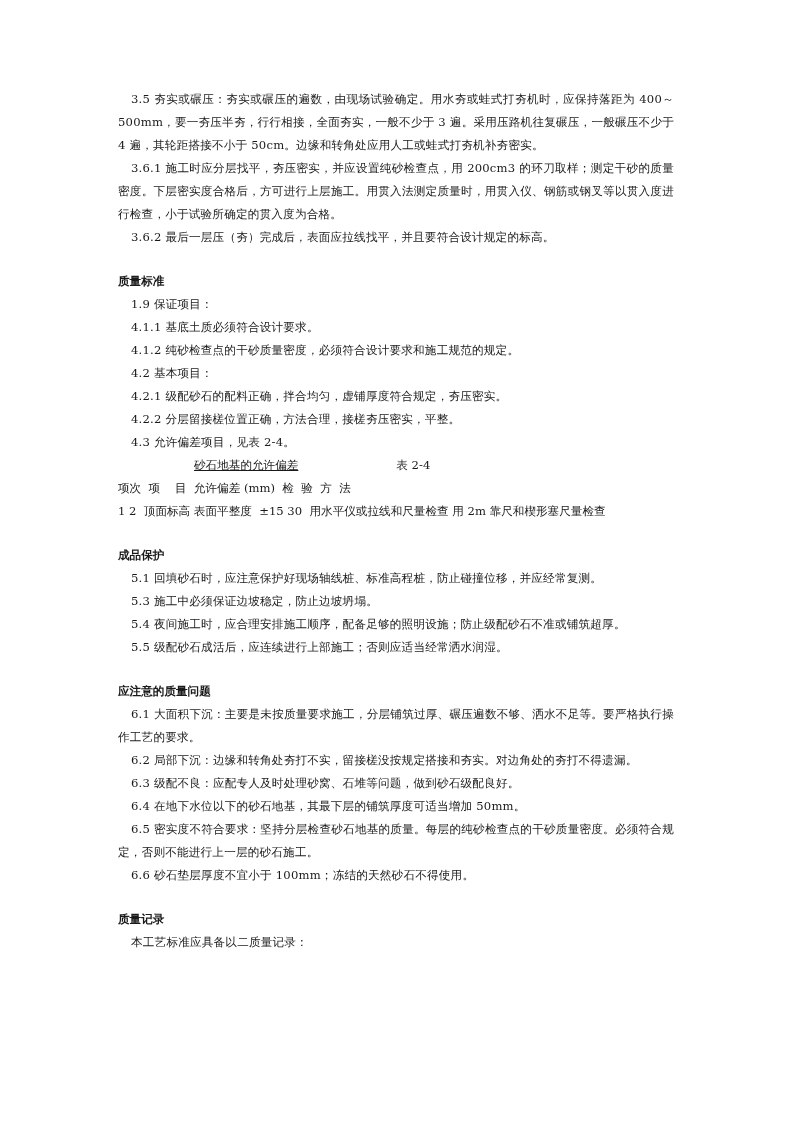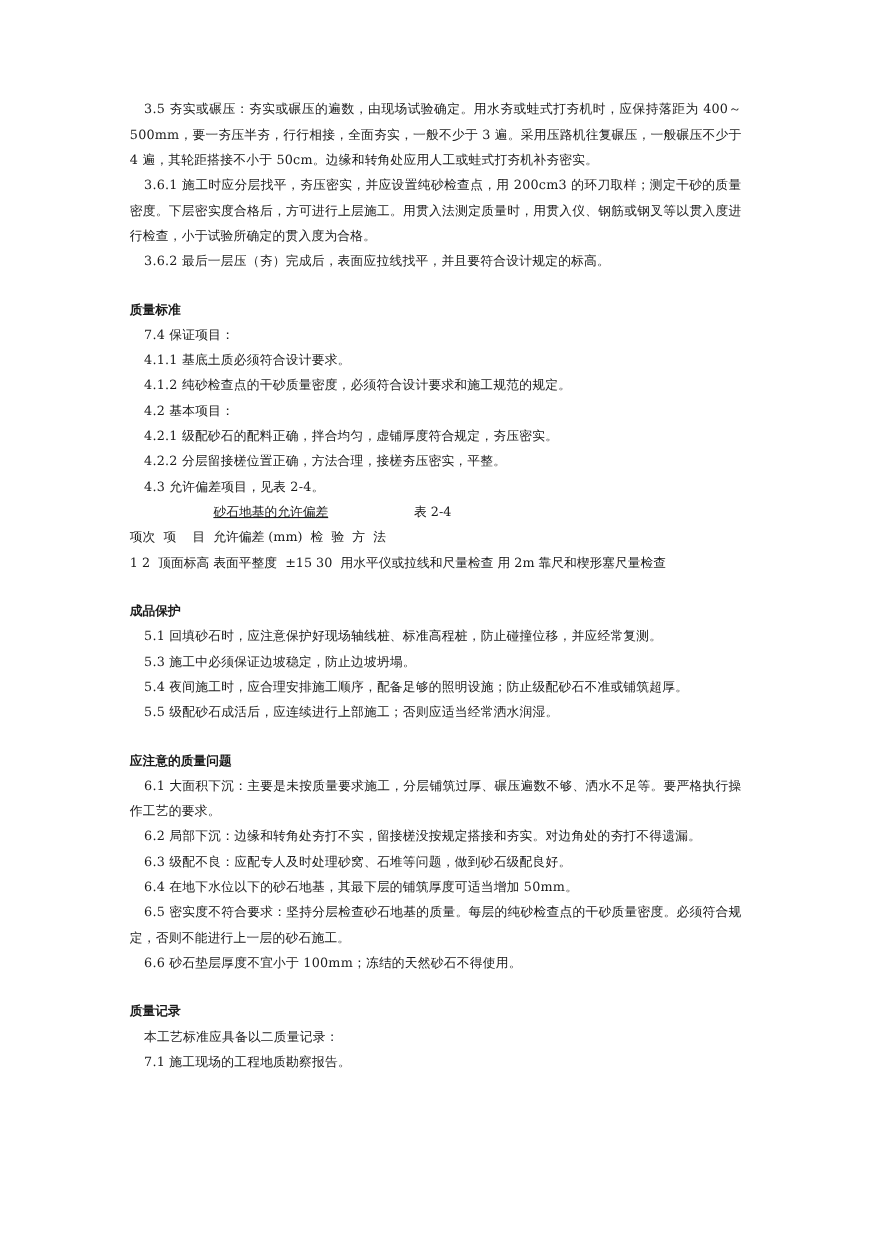--- a/index.html
+++ b/index.html
@@ -5,34 +5,34 @@
   html, body { margin: 0; padding: 0; background: #ffffff; }
   body { width: 793px; height: 1122px; position: relative; overflow: hidden;
          font-family: "DejaVu Serif", "Liberation Serif", serif; color: #1a1a1a; }
   .page { position: absolute; left: 118px; top: 88px; width: 556px; }
   .p { font-size: 11.6px; line-height: 23px; margin: 0; text-align: justify; text-align-last: left; letter-spacing: 0.2px; }
   .ind { text-indent: 13px; }
   .h { font-size: 11.6px; font-weight: bold; line-height: 23px; margin: 0; }
   .gap { height: 21px; }
   .caption { font-size: 11.6px; line-height: 23px; margin: 0; white-space: pre; }
   .caption .cap-title { display: inline-block; margin-left: 76px; text-decoration: underline; }
-  .caption .cap-no { display: inline-block; margin-left: 78px; }
+  .caption .cap-no { display: inline-block; margin-left: 98px; }
   .row { font-size: 11.6px; line-height: 23px; margin: 0; white-space: pre; }
 </style>
 </head>
 <body>
 
 <div class="page">
   <p class="p ind">3.5  夯实或碾压：夯实或碾压的遍数，由现场试验确定。用水夯或蛙式打夯机时，应保持落距为 400～500mm，要一夯压半夯，行行相接，全面夯实，一般不少于 3 遍。采用压路机往复碾压，一般碾压不少于 4 遍，其轮距搭接不小于 50cm。边缘和转角处应用人工或蛙式打夯机补夯密实。</p>
   <p class="p ind">3.6.1 施工时应分层找平，夯压密实，并应设置纯砂检查点，用 200cm3 的环刀取样；测定干砂的质量密度。下层密实度合格后，方可进行上层施工。用贯入法测定质量时，用贯入仪、钢筋或钢叉等以贯入度进行检查，小于试验所确定的贯入度为合格。</p>
   <p class="p ind">3.6.2  最后一层压（夯）完成后，表面应拉线找平，并且要符合设计规定的标高。</p>
 
   <div class="gap"></div>
   <p class="h">质量标准</p>
-  <p class="p ind">7.4  保证项目：</p>
+  <p class="p ind">1.9  保证项目：</p>
   <p class="p ind">4.1.1  基底土质必须符合设计要求。</p>
   <p class="p ind">4.1.2  纯砂检查点的干砂质量密度，必须符合设计要求和施工规范的规定。</p>
   <p class="p ind">4.2  基本项目：</p>
   <p class="p ind">4.2.1  级配砂石的配料正确，拌合均匀，虚铺厚度符合规定，夯压密实。</p>
   <p class="p ind">4.2.2  分层留接槎位置正确，方法合理，接槎夯压密实，平整。</p>
   <p class="p ind">4.3  允许偏差项目，见表 2-4。</p>
   <p class="caption"><span class="cap-title">砂石地基的允许偏差</span><span class="cap-no">表 2-4</span></p>
   <p class="row">项次  项    目  允许偏差 (mm)  检  验  方  法</p>
   <p class="row">1 2  顶面标高 表面平整度  ±15 30  用水平仪或拉线和尺量检查 用 2m 靠尺和楔形塞尺量检查</p>
 
@@ -48,14 +48,13 @@
   <p class="p ind">6.1  大面积下沉：主要是未按质量要求施工，分层铺筑过厚、碾压遍数不够、洒水不足等。要严格执行操作工艺的要求。</p>
   <p class="p ind">6.2  局部下沉：边缘和转角处夯打不实，留接槎没按规定搭接和夯实。对边角处的夯打不得遗漏。</p>
   <p class="p ind">6.3  级配不良：应配专人及时处理砂窝、石堆等问题，做到砂石级配良好。</p>
   <p class="p ind">6.4  在地下水位以下的砂石地基，其最下层的铺筑厚度可适当增加 50mm。</p>
   <p class="p ind">6.5  密实度不符合要求：坚持分层检查砂石地基的质量。每层的纯砂检查点的干砂质量密度。必须符合规定，否则不能进行上一层的砂石施工。</p>
   <p class="p ind">6.6  砂石垫层厚度不宜小于 100mm；冻结的天然砂石不得使用。</p>
 
   <div class="gap"></div>
   <p class="h">质量记录</p>
   <p class="p ind">本工艺标准应具备以二质量记录：</p>
-  <p class="p ind">7.1  施工现场的工程地质勘察报告。</p>
 </div>
 
 </body></html>

